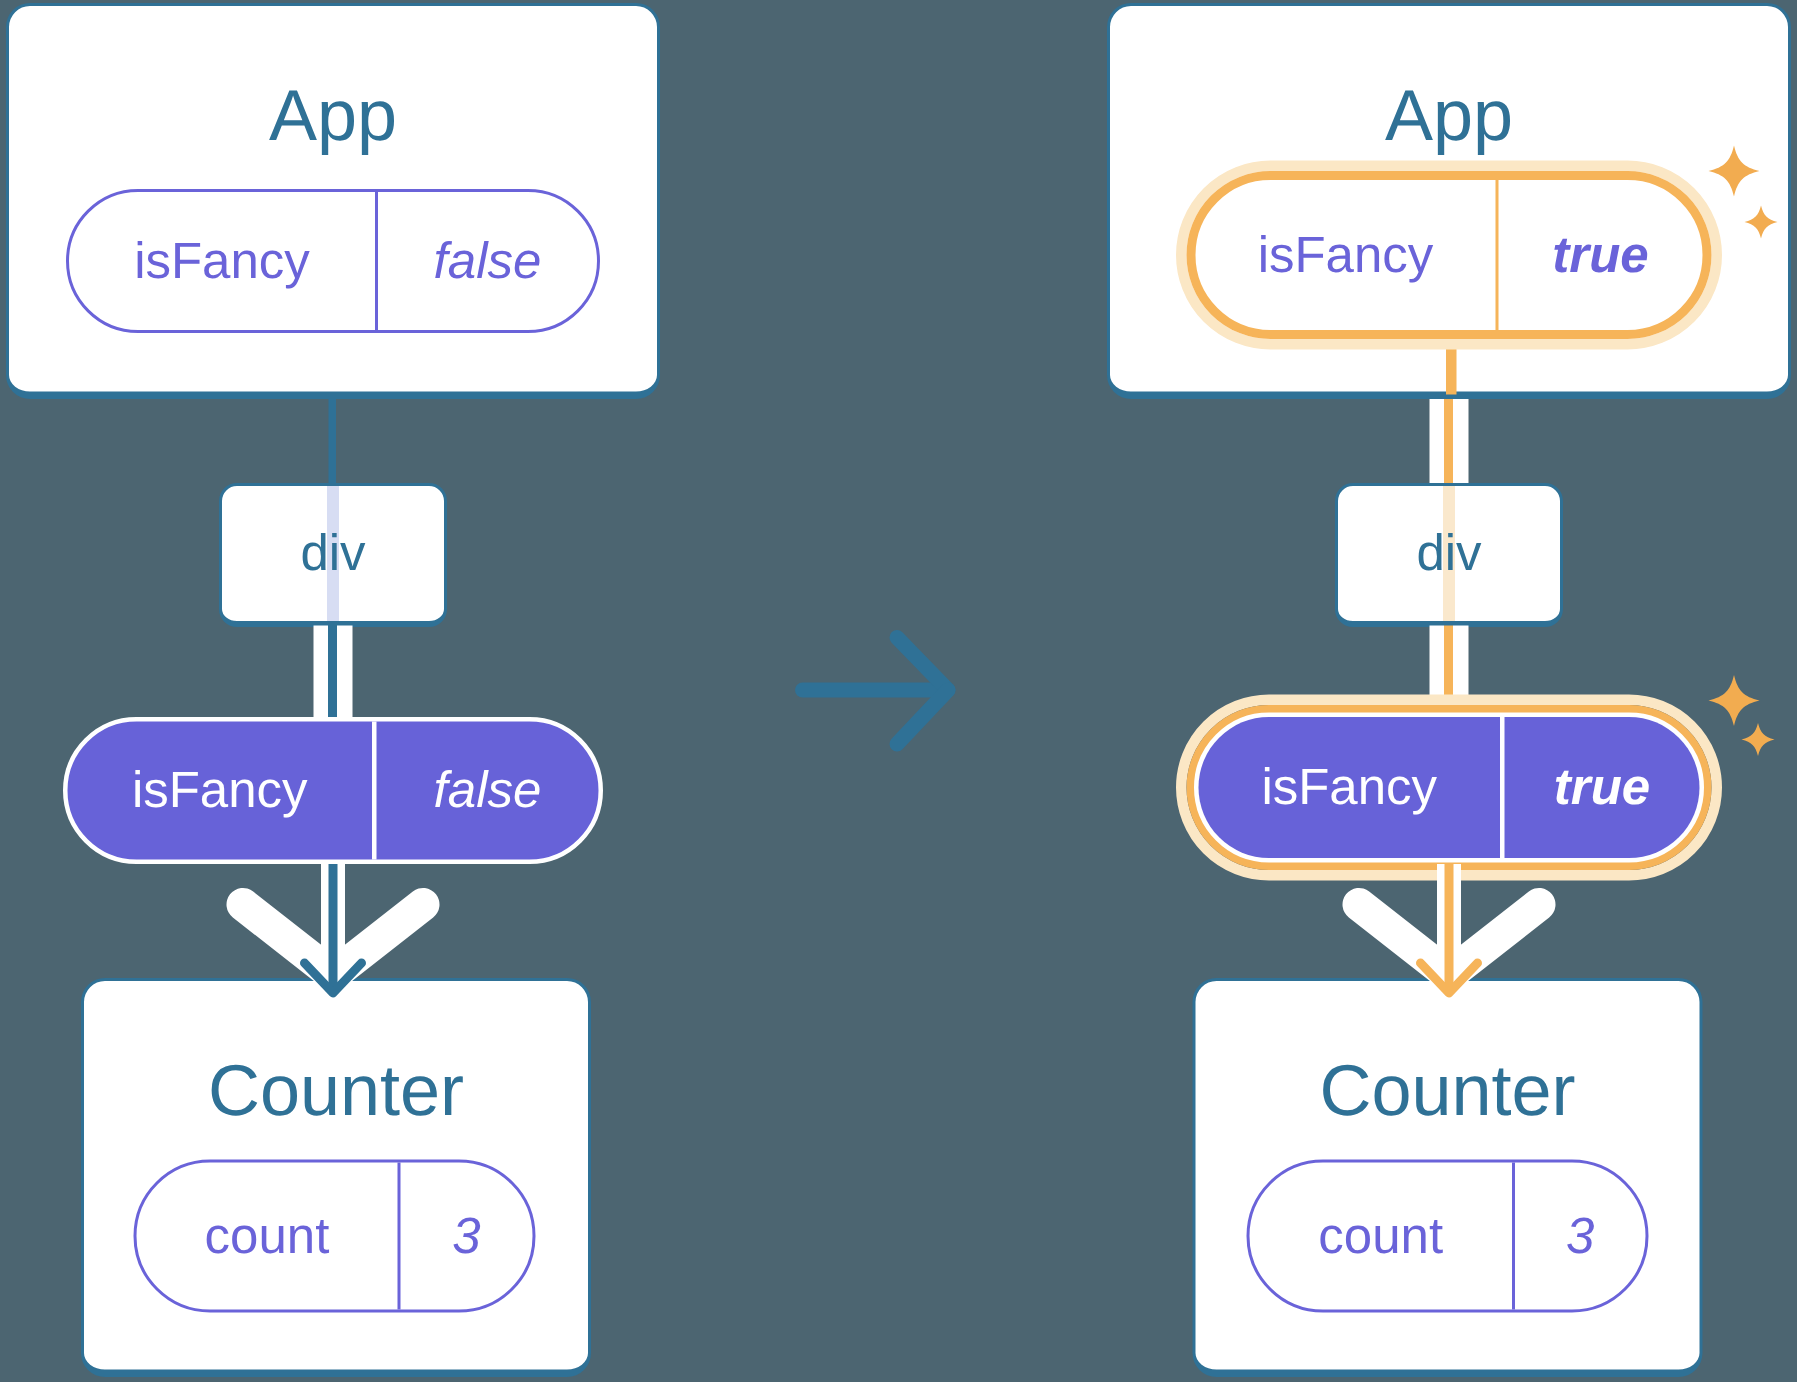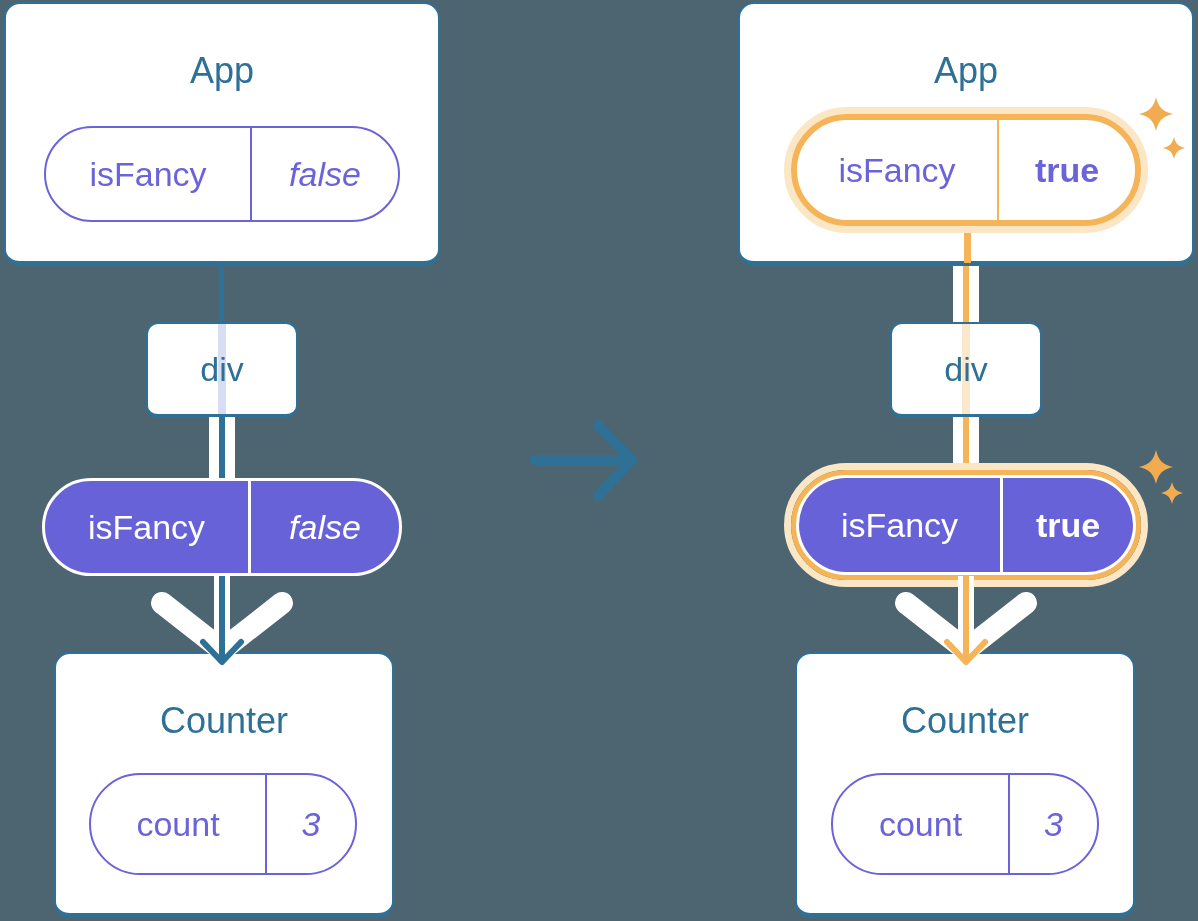--- a/index.html
+++ b/index.html
@@ -1,21 +1,21 @@
 <!DOCTYPE html>
 <html><head>
 <meta charset="utf-8">
 <style>
   html,body{margin:0;padding:0;background:#4C6571;}
   .stage{position:relative;width:1198px;height:921px;background:#4C6571;overflow:hidden;
          font-family:"Liberation Sans",sans-serif;}
   .card{position:absolute;background:#fff;border:2px solid #2F7196;border-bottom-width:5px;
         border-radius:16px;box-sizing:border-box;}
   .card.small{border-radius:12px;border-bottom-width:4px;}
-  .card-title{position:absolute;left:0;right:0;top:46px;text-align:center;font-size:36px;
+  .card-title{position:absolute;left:0;right:0;top:46px;text-align:center;font-size:48px;
         font-weight:500;color:#2F7196;}
   .div-label{position:absolute;inset:0;display:flex;align-items:center;justify-content:center;
         font-size:34px;font-weight:500;color:#2F7196;z-index:2;text-align:center;}
   .trace{position:absolute;top:0;bottom:0;left:calc(50% - 4px);width:8px;z-index:1;}
   .trace.lav{background:#D7DDF3;}
   .trace.org{background:#FAE8CC;}
   .stem{position:absolute;width:7px;background:#F6B459;}
   .line{position:absolute;background:#2F7196;}
   .pipe{position:absolute;width:26px;}
   .pipe.blue-core{background:linear-gradient(to right,#fff 0 10px,#2F7196 10px 16px,#fff 16px 26px);}
@@ -31,21 +31,21 @@
   .hl-ring{border:6px solid #F6B459;border-radius:999px;box-sizing:border-box;width:100%;height:100%;
         background:#fff;overflow:hidden;}
   .hl-ring.to-purple{border-width:5px;padding:3px;}
   .hl-body{display:flex;width:100%;height:100%;box-sizing:border-box;font-size:34px;}
   .hl-body.on-white{color:#6A63D9;}
   .hl-body.on-white .divider{width:2px;background:#F6B459;}
   .hl-body.purple{background:#6762D8;border-radius:999px;color:#fff;}
   .hl-body.purple .divider{width:3px;background:#fff;}
   .hl-body .seg{display:flex;align-items:center;justify-content:center;}
   .hl-body .grow{flex:1;}
-  .bold{font-weight:700;}
+  .bold{font-weight:700;font-style:italic;}
   .abs-svg{position:absolute;z-index:5;}
 </style>
 </head>
 <body>
 
 <div class="stage">
 
   <div>
 
     <div class="card" style="left:4px;top:2px;width:436px;height:264px;">

